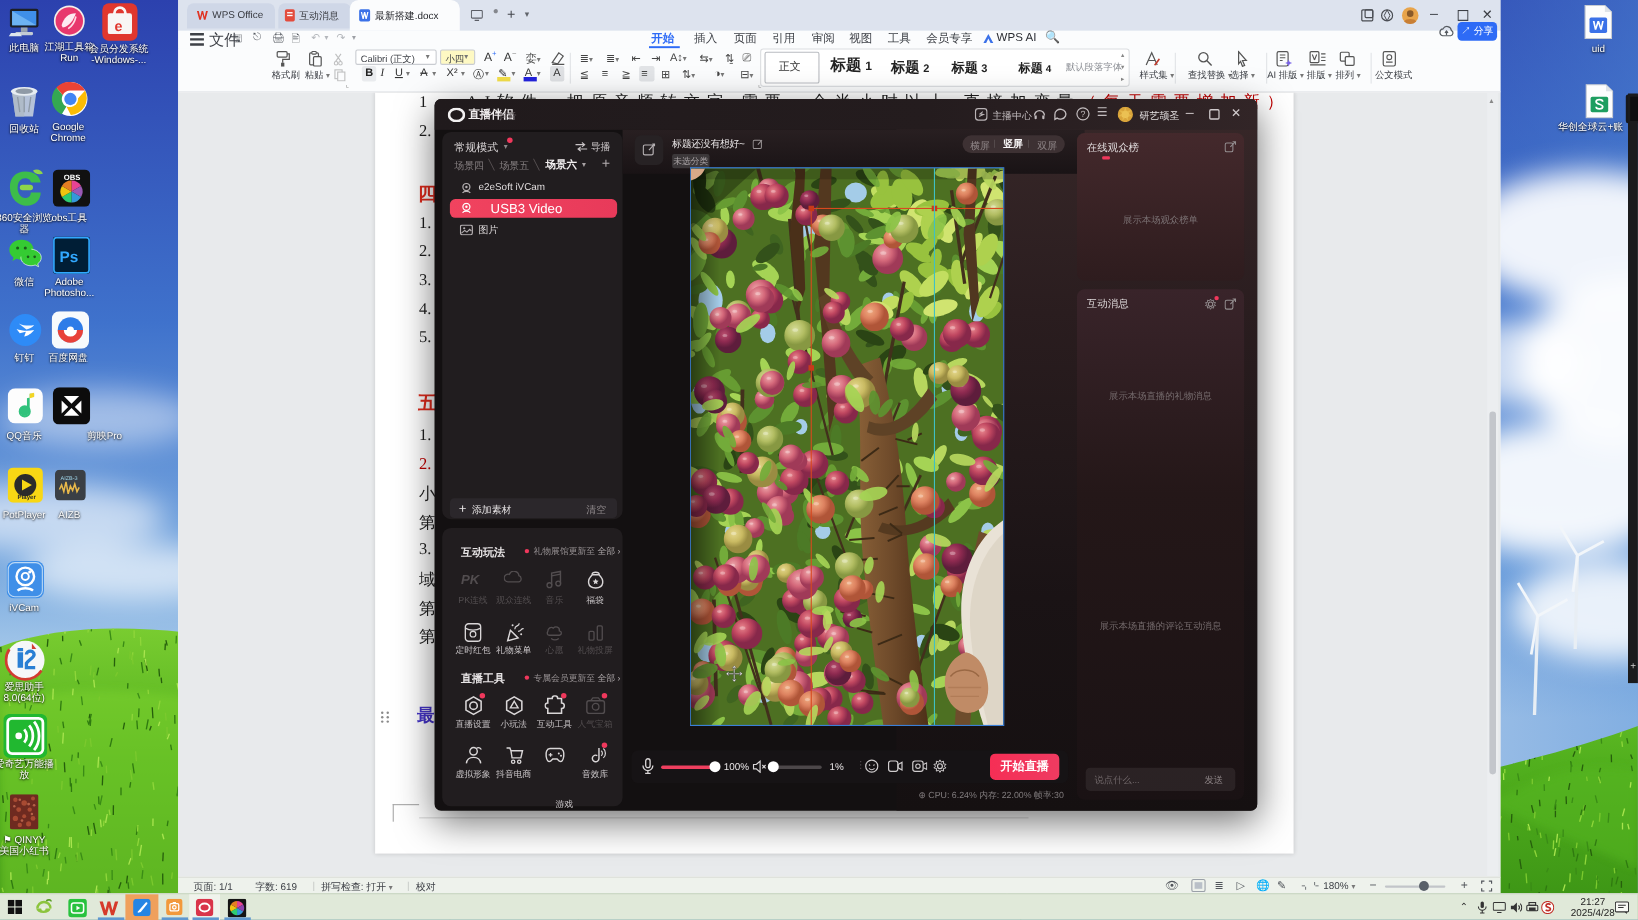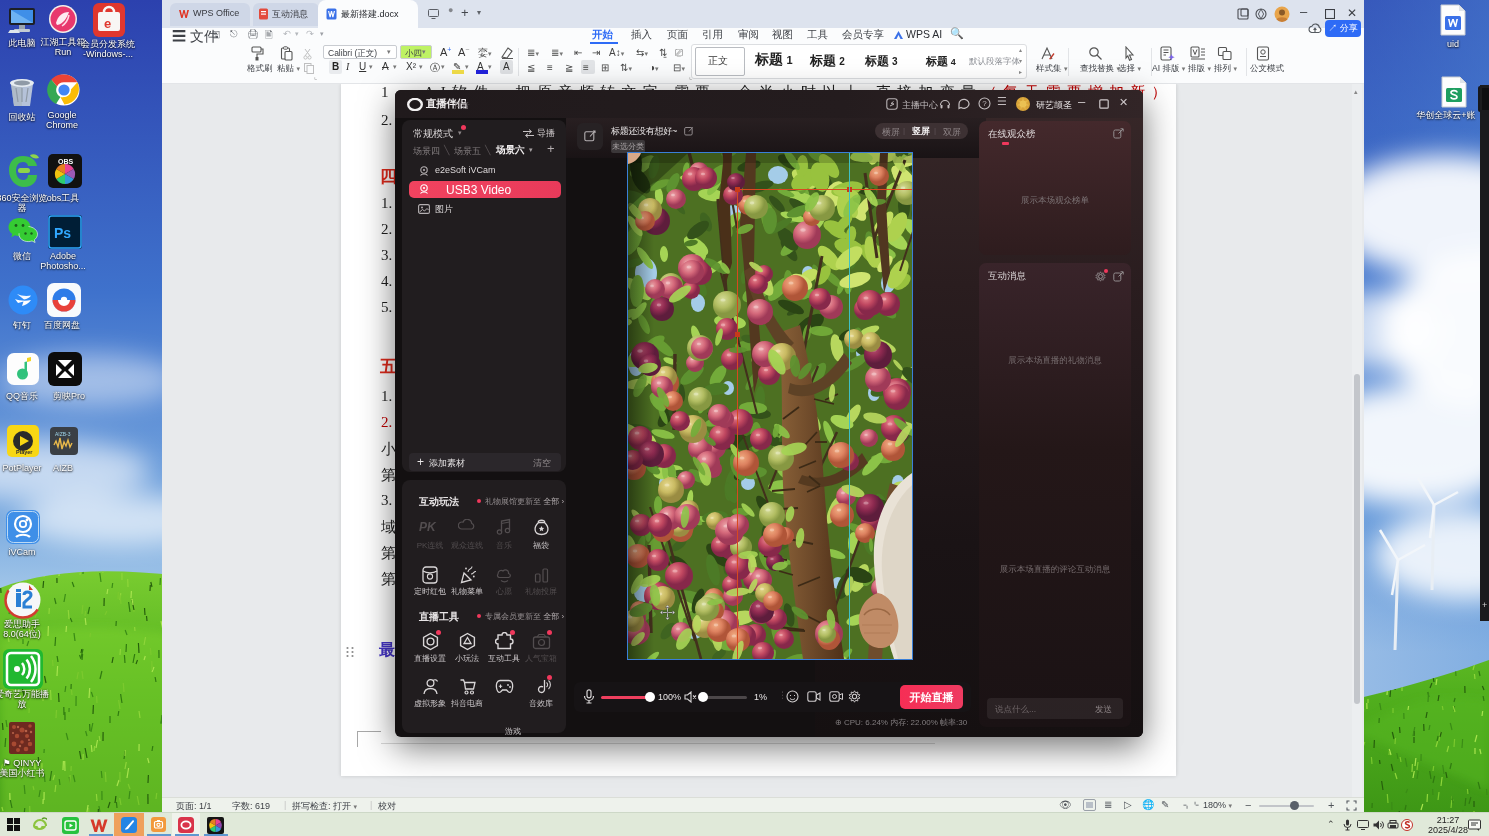--- a/index.html
+++ b/index.html
@@ -677,21 +677,21 @@
       </svg>
     <div class="dlabel" style="left:-10px;top:391px;">QQ音乐</div>
 
     <svg class="abs" style="left:48px;top:352px" width="34" height="34" viewBox="0 0 34 34">
         <rect width="34" height="34" rx="6" fill="#0c0c0c"></rect>
         <path d="M10 8 L24 8 L17 15 Z" fill="#fff"></path>
         <path d="M8 12 L14 18 L8 24 Z" fill="#fff"></path>
         <path d="M26 12 L20 18 L26 24 Z" fill="#fff"></path>
         <path d="M10 26 L24 26 L17 19 Z" fill="#fff"></path>
       </svg>
-    <div class="dlabel" style="left:21px;top:391px;padding-left:32px;">剪映Pro</div>
+    <div class="dlabel" style="left:47px;top:391px;padding-left:32px;">剪映Pro</div>
 
     <svg class="abs" style="left:7px;top:425px" width="32" height="32" viewBox="0 0 32 32">
         <rect width="32" height="32" rx="5" fill="#f8d714"></rect>
         <circle cx="16" cy="16" r="10" fill="#2b2b2b"></circle>
         <path d="M13 11 L22 16 L13 21 Z" fill="#f8d714"></path>
         <text x="9" y="29" font-size="5.5" fill="#2b2b2b" font-weight="bold" font-family="Liberation Sans">Player</text>
       </svg>
     <div class="dlabel" style="left:-10px;top:463px;">PotPlayer</div>
 
     <svg class="abs" style="left:50px;top:427px" width="28" height="28" viewBox="0 0 28 28">
@@ -879,21 +879,21 @@
       <svg class="abs" style="left:141px;top:18px" width="12" height="12" viewBox="0 0 12 12" opacity="0.4">
           <rect x="1.5" y="1.5" width="6.5" height="8" fill="none" stroke="#666"></rect>
           <rect x="4" y="3.5" width="6.5" height="8" fill="#fbfcfd" stroke="#666"></rect>
         </svg>
       <div class="abs" style="left:152px;top:29px;font-size:7px;color:#999;">⌞</div>
 
       <div class="abs" style="left:161px;top:1px;width:74px;height:14px;border:1px solid #c9ccd1;border-radius:2px;background:#fff;">
         <div class="abs" style="left:4px;top:2px;font-size:8.5px;color:#3e4147;">Calibri (正文)</div>
         <div class="abs" style="left:63px;top:2px;font-size:7px;color:#777;">▾</div>
       </div>
-      <div class="abs" style="left:238px;top:1px;width:32px;height:14px;border:1px solid #c9ccd1;border-radius:2px;background:#bef264;">
+      <div class="abs" style="left:238px;top:1px;width:32px;height:14px;border:1px solid #c9ccd1;border-radius:2px;background:#fef9c3;">
         <div class="abs" style="left:4px;top:2px;font-size:8.5px;color:#3e4147;">小四</div>
         <div class="abs" style="left:21px;top:2px;font-size:7px;color:#777;">▾</div>
       </div>
       <div class="abs" style="left:278px;top:2px;font-size:11px;color:#333;">A<span style="font-size:7px;color:#2e6bf6;vertical-align:top">+</span></div>
       <div class="abs" style="left:296px;top:2px;font-size:11px;color:#333;">A<span style="font-size:7px;color:#888;vertical-align:top">−</span></div>
       <div class="abs" style="left:316px;top:2px;font-size:10px;color:#444;">娈<span style="font-size:7px;color:#777">▾</span></div>
       <svg class="abs" style="left:339px;top:3px" width="13" height="12" viewBox="0 0 13 12">
           <path d="M1 10 L7 1 L11 4 L6 11 Z" fill="none" stroke="#555" stroke-width="1.1"></path>
           <path d="M1 11.5 H12" stroke="#555" stroke-width="1"></path>
         </svg>

